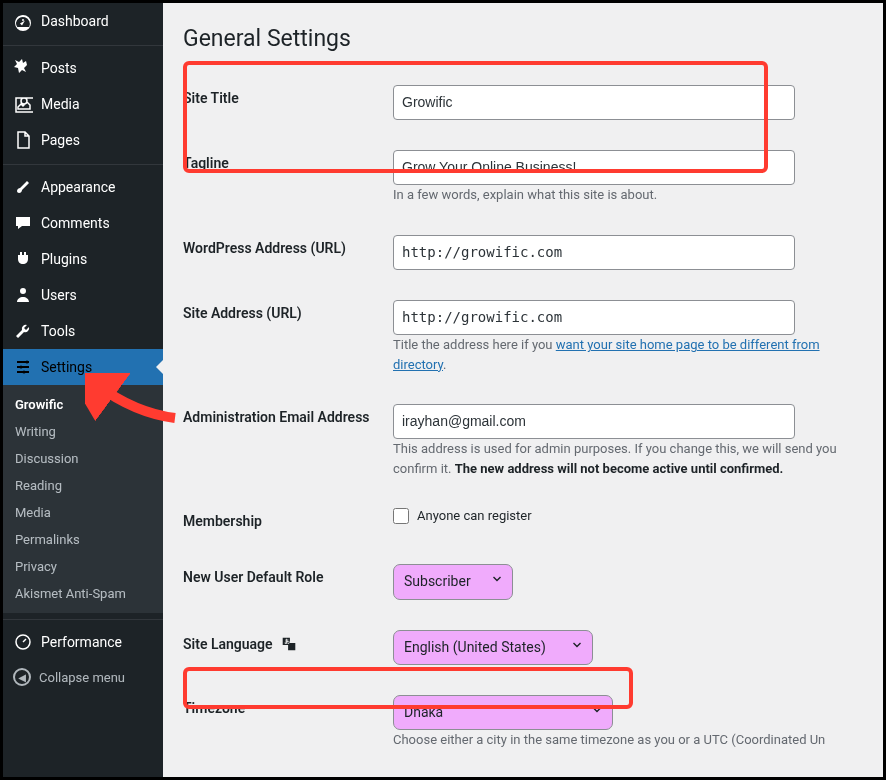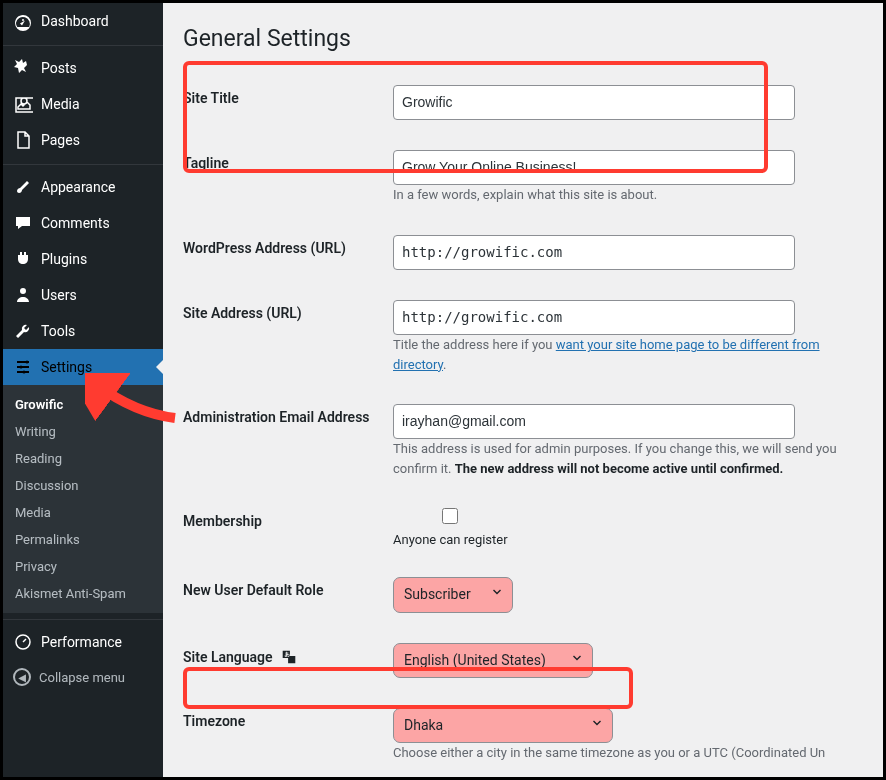--- a/index.html
+++ b/index.html
@@ -117,39 +117,39 @@
   line-height: 1.8;
   color: #2c3338;
 }
 input[type=url] { font-family: Consolas, Monaco, monospace; }
 .select {
   display: inline-flex;
   align-items: center;
   justify-content: space-between;
   border: 1px solid #8c8f94;
   border-radius: 7px;
-  background: #fca5a5;
+  background: #f0abfc;
   padding: 4px 8px 4px 10px;
   font-size: 14px;
   min-width: 120px;
   line-height: 1.8;
   cursor: pointer;
 }
 .select.wide { min-width: 200px; }
 .select.wider { min-width: 220px; }
 .chev { margin-left: 14px; }
 .chev svg { width: 14px; height: 14px; fill: #1d2327; stroke: #1d2327; }
 .description {
   color: #646970;
   font-size: 13px;
   line-height: 1.5;
 }
 .description strong { color: #1d2327; }
 .description a { color: #2271b1; text-decoration: underline; }
-.checkbox-row { display: inline-flex; align-items: center; gap: 8px; flex-direction: column; }
+.checkbox-row { display: inline-flex; gap: 8px; }
 input[type=checkbox] {
   width: 16px; height: 16px;
   border: 1px solid #8c8f94;
   border-radius: 4px;
   background: #fff;
 }
 .highlight-box {
   position: absolute;
   border: 4px solid #ff3b30;
   border-radius: 6px;
@@ -256,22 +256,22 @@
             <circle cx="14" cy="5" r="1.5"></circle>
             <circle cx="8" cy="10" r="1.5"></circle>
             <circle cx="11" cy="15" r="1.5"></circle>
           </svg>
         </span>
       <span>Settings</span>
     </div>
     <div class="submenu">
       <div class="submenu-item current">Growific</div>
       <div class="submenu-item">Writing</div>
+      <div class="submenu-item">Discussion</div>
       <div class="submenu-item">Reading</div>
-      <div class="submenu-item">Discussion</div>
       <div class="submenu-item">Media</div>
       <div class="submenu-item">Permalinks</div>
       <div class="submenu-item">Privacy</div>
       <div class="submenu-item">Akismet Anti-Spam</div>
     </div>
     <div class="menu-item top sep">
       <span class="menu-icon">
           <svg viewBox="0 0 20 20">
             <circle cx="10" cy="10" r="7" fill="none" stroke="currentColor" stroke-width="1.5"></circle>
             <path d="M10 10l3-3" stroke="currentColor" stroke-width="1.5"></path>

